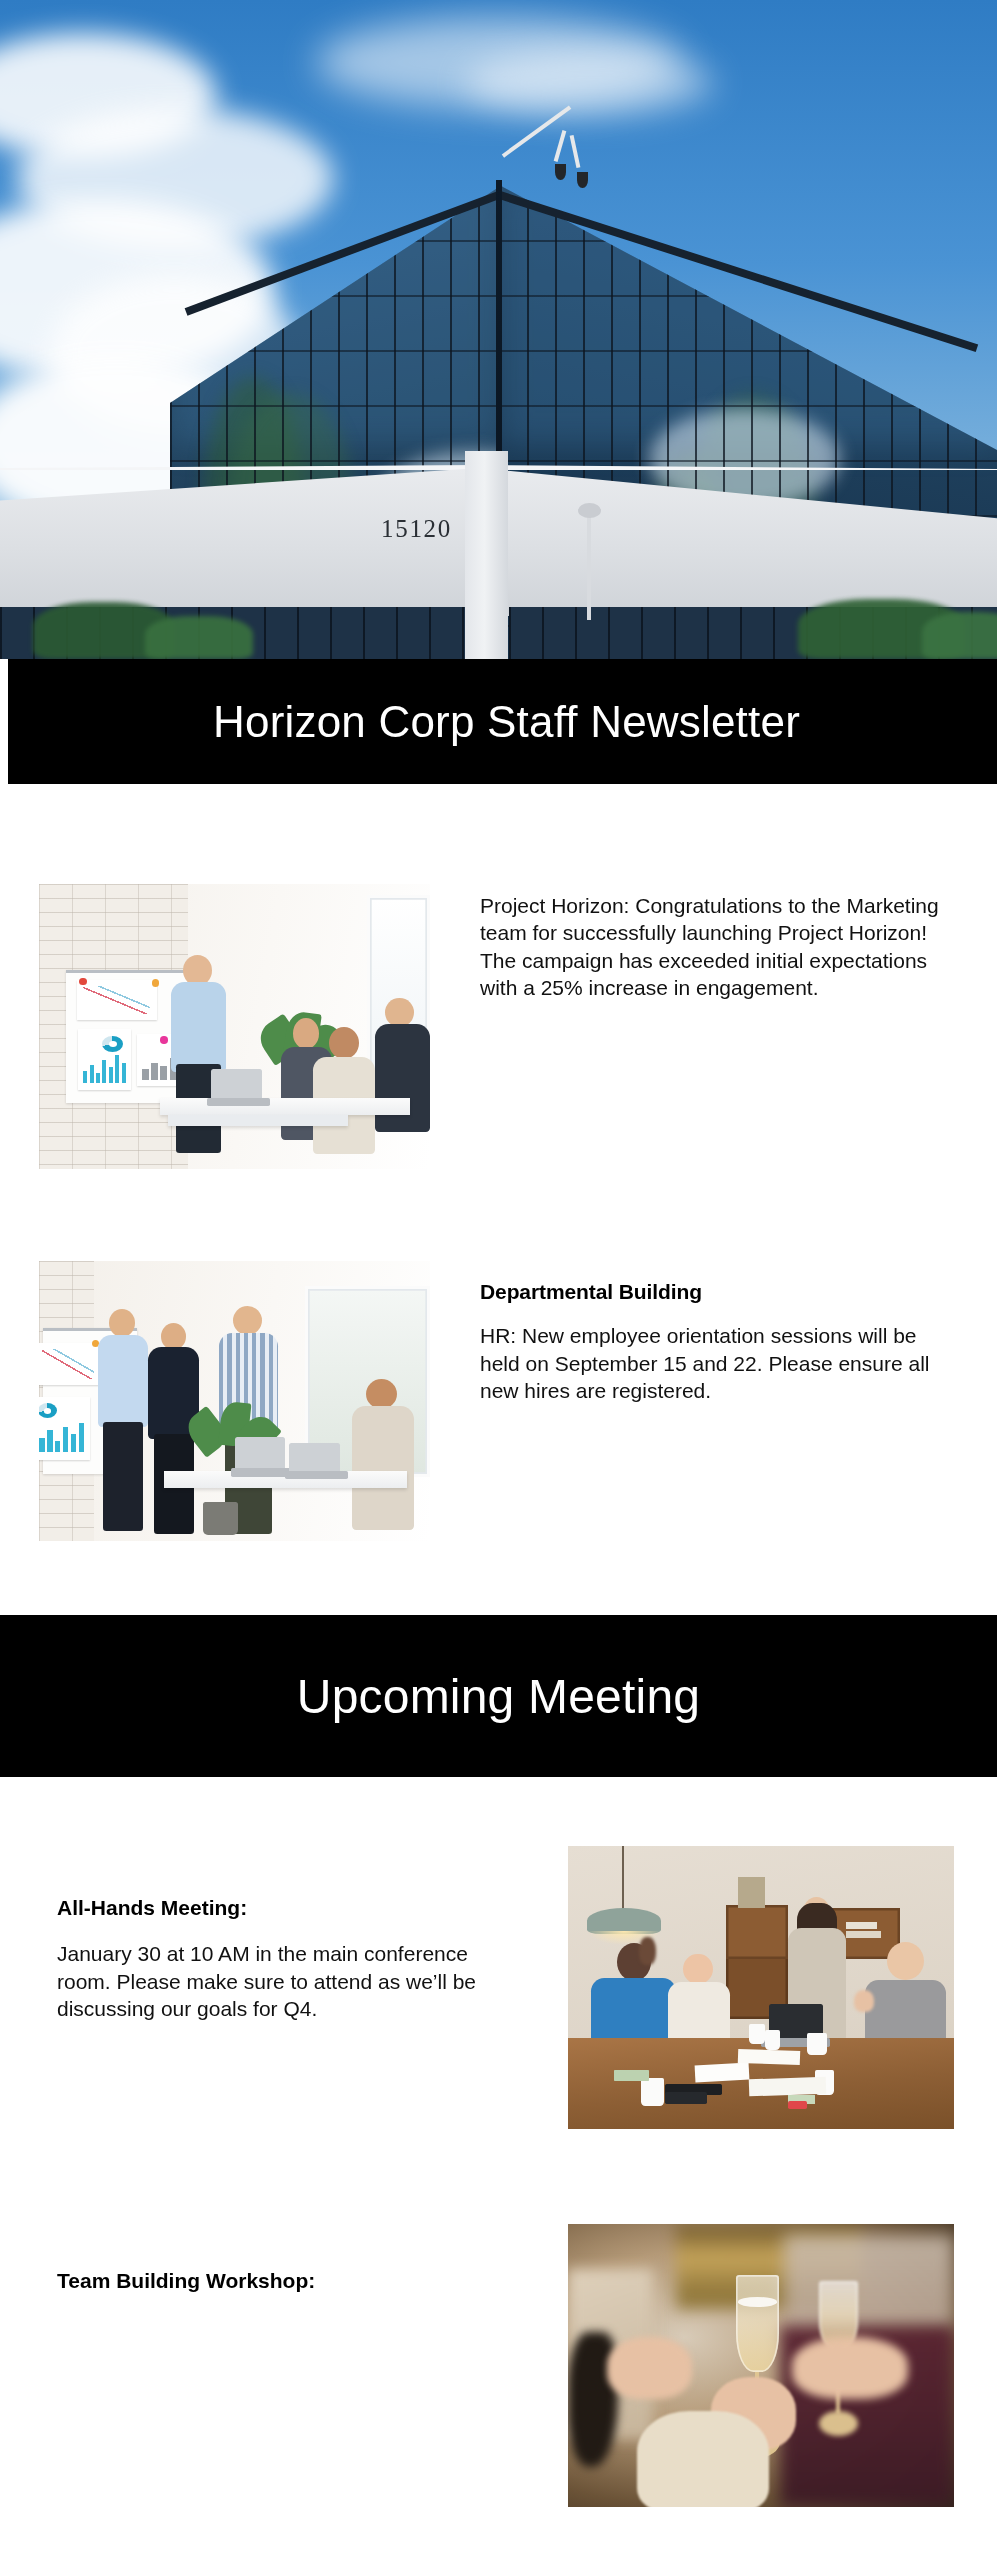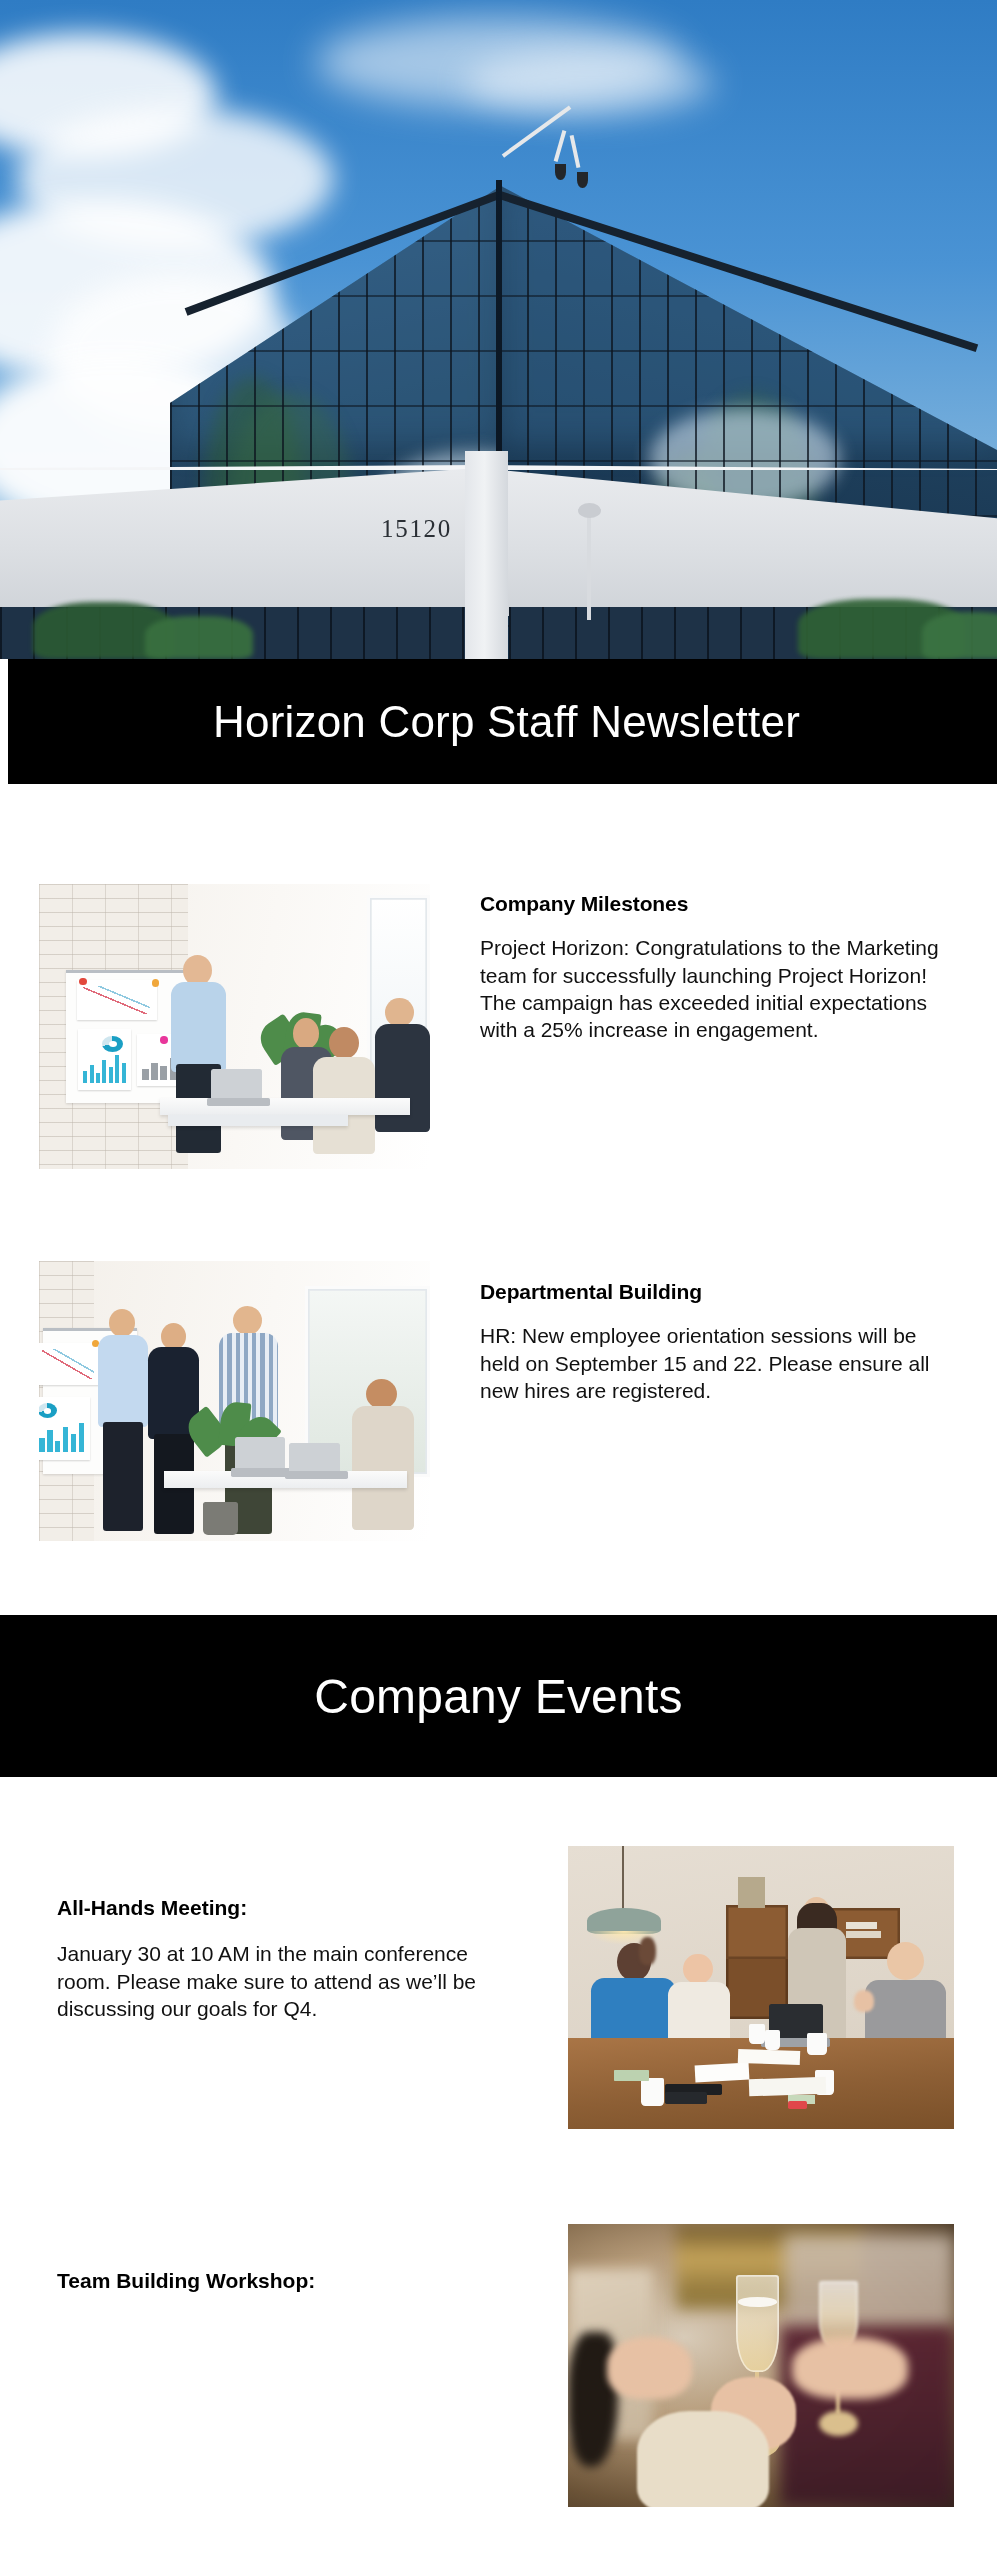--- a/index.html
+++ b/index.html
@@ -369,21 +369,20 @@
       <div class="torso" style="left:0; top:20%; width:100%; height:82%; background:#2c3440;"></div>
     </div>
 
     <div class="desk" style="left:31%; top:75%; width:64%; height:6%;"></div>
     <div class="laptop-lid" style="left:44%; top:65%; width:13%; height:11%;"></div>
     <div class="laptop-base" style="left:43%; top:75%; width:16%; height:3%;"></div>
     <div class="desk" style="left:33%; top:81%; width:46%; height:4%; background:#e9ecef;"></div>
   </div>
 
   <div class="art-text" style="left:480px; top:892px; width:460px;">
-    <div class="art-title">Company Milestones</div>
     <div class="art-body">Project Horizon: Congratulations to the Marketing team for successfully launching Project Horizon! The campaign has exceeded initial expectations with a 25% increase in engagement.</div>
   </div>
 </div>
 
 <div class="article">
 
   <div class="art-photo photoB">
     <div class="roomwall"></div>
     <div class="brickwall" style="width:14%;"></div>
     <div class="window-pane" style="right:0; top:9%; width:32%; height:68%;
@@ -442,21 +441,21 @@
     <div class="laptop-base" style="left:63%; top:75%; width:16%; height:3%;"></div>
   </div>
 
   <div class="art-text" style="left:480px; top:1280px; width:460px;">
     <div class="art-title">Departmental Building</div>
     <div class="art-body">HR: New employee orientation sessions will be held on September 15 and 22. Please ensure all new hires are registered.</div>
   </div>
 </div>
 
 <div class="events-banner">
-  <h2>Company Events</h2>
+  <h2>Upcoming Meeting</h2>
 </div>
 
 <div>
   <div class="ev-text" style="left:57px; top:1896px; width:432px;">
     <div class="ev-title">All-Hands Meeting:</div>
     <div class="ev-body">January 30 at 10 AM in the main conference room. Please make sure to attend as we’ll be discussing our goals for Q4.</div>
   </div>
 
   <div class="ev-photo photoC">
     <div class="mr-wall"></div>

